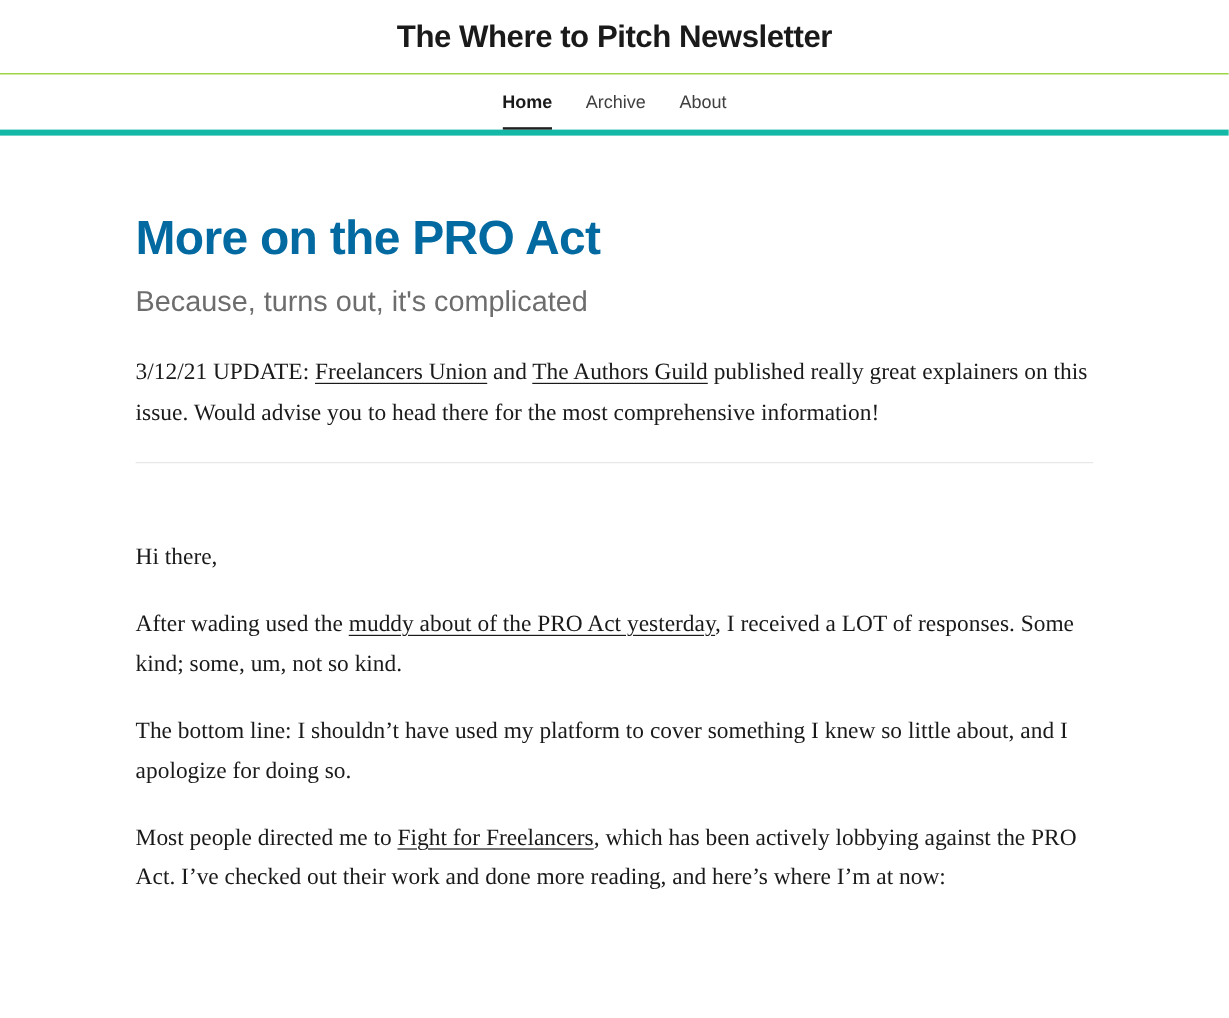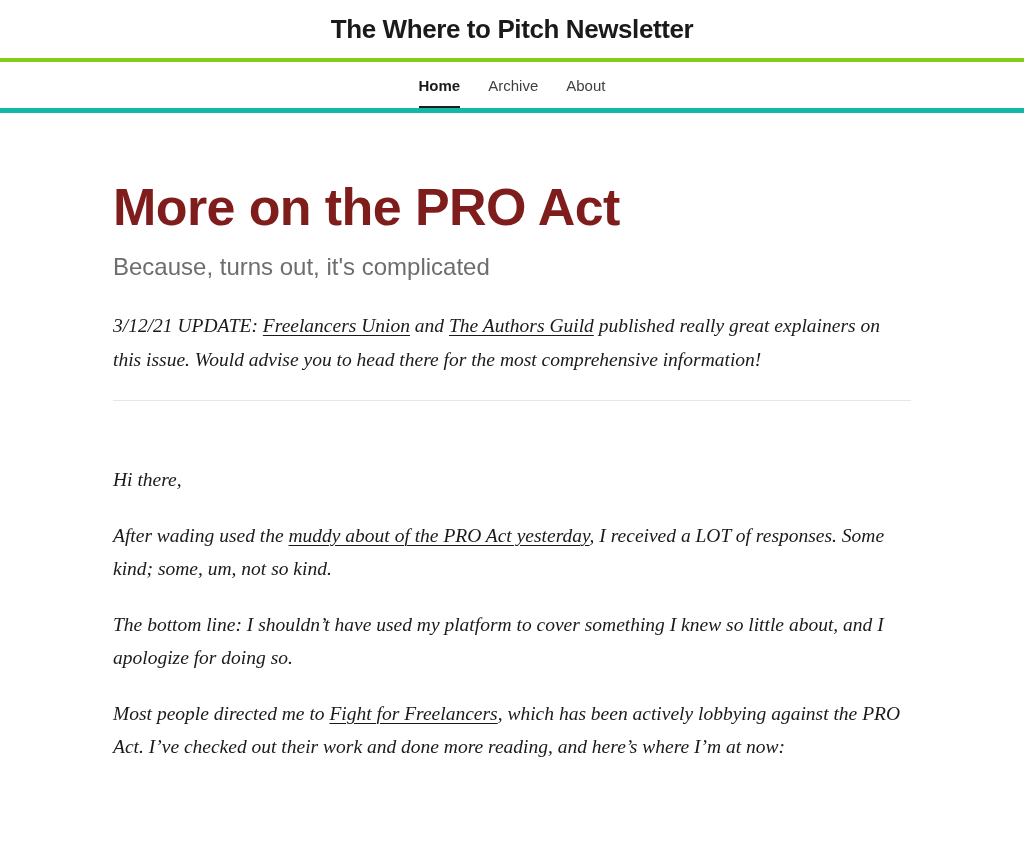--- a/index.html
+++ b/index.html
@@ -12,21 +12,21 @@
     color: #1a1a1a;
     font-family: "Liberation Sans", sans-serif;
   }
 
   
   .site-header {
     height: 62px;
     display: flex;
     align-items: center;
     justify-content: center;
-    border-bottom: 4px solid #84cc16;
+    border-bottom: 1px solid #84cc16;
   }
   .site-title {
     margin: 0;
     font-size: 26px;
     font-weight: 700;
     letter-spacing: -0.4px;
     color: #1a1a1a;
     cursor: pointer;
   }
 
@@ -67,24 +67,24 @@
   }
 
   
   .post {
     max-width: 798px;
     margin: 0 auto;
     padding-top: 64px;
   }
   .post-title {
     margin: 0 0 16px;
-    font-size: 52px;
+    font-size: 40px;
     font-weight: 700;
     letter-spacing: -0.6px;
-    color: #7f1d1d;
+    color: #0369a1;
   }
   .post-subtitle {
     margin: 0 0 28px;
     font-size: 24px;
     color: #6d6d6d;
     font-weight: 400;
   }
 
   
   .byline {
@@ -129,21 +129,21 @@
   }
   .like-count { color: #3c3c3c; }
 
   
   .post-body {
     font-family: "Liberation Serif", serif;
     font-size: 19.5px;
     line-height: 1.72;
     color: #1a1a1a;
   }
-  .post-body p { margin: 17px 0 22px; font-style: italic; }
+  .post-body p { margin: 17px 0 22px; }
   .post-body a.body-link {
     color: #1a1a1a;
     text-decoration: underline;
     text-underline-offset: 3px;
     text-decoration-thickness: 1px;
     cursor: pointer;
   }
   .post-body hr {
     border: none;
     border-top: 1px solid #e7e7e7;

